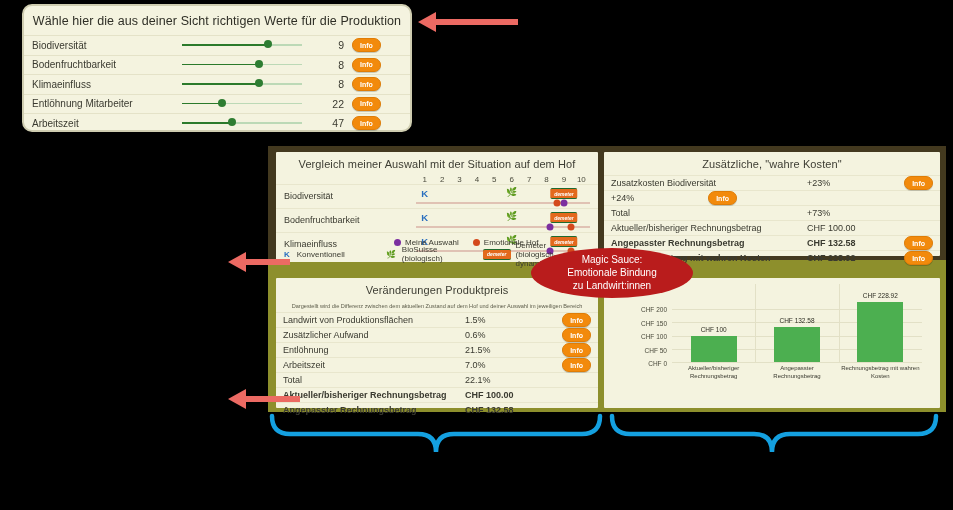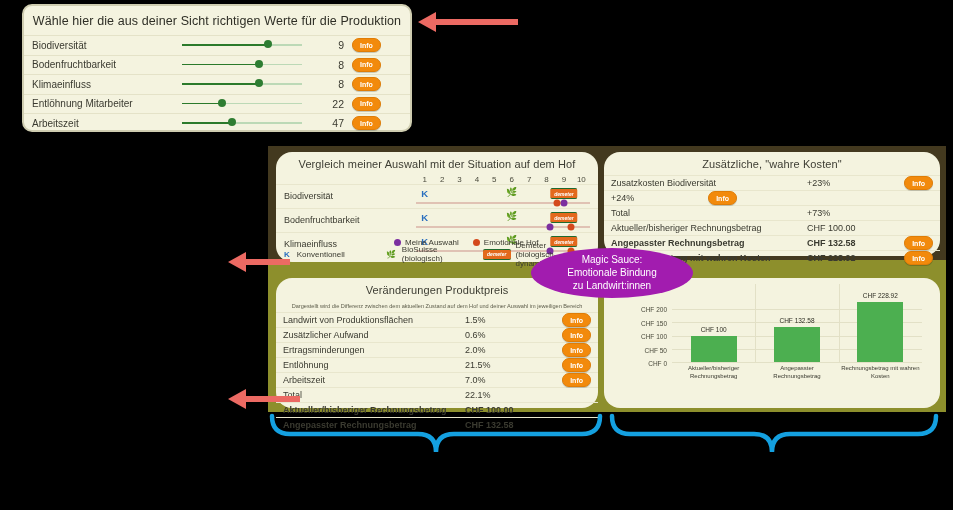--- a/index.html
+++ b/index.html
@@ -1,20 +1,20 @@
 <!DOCTYPE html>
 <html><head>
 <meta charset="utf-8">
 <style>
   html,body{margin:0;padding:0;background:#000;}
   body{width:953px;height:510px;position:relative;overflow:hidden;
        font-family:"Liberation Sans","DejaVu Sans",sans-serif;color:#3a3a2e;}
 
   
-  .panel{background:#f4f3df;border-radius:16px;box-sizing:border-box;position:absolute;}
+  .panel{background:#f4f3df;border-radius:1px;box-sizing:border-box;position:absolute;}
   .panel-title{text-align:center;font-size:11px;color:#3d3d33;padding:6px 0 5px;letter-spacing:.1px;}
 
   
   #top-card{left:22px;top:4px;width:390px;height:128px;
             background:#f4f3df;border:2px solid #cfcdb0;border-radius:10px;}
   #top-card .panel-title{font-size:12.5px;padding-top:8px;padding-bottom:7px;color:#2f2f26;}
   .srow{display:flex;align-items:center;height:19.5px;border-top:1px solid #e4e2c8;
         padding:0 8px;box-sizing:border-box;}
   .srow .slabel{width:150px;font-size:10px;color:#3a3a30;}
   .srow .strack{width:120px;height:10px;position:relative;}
@@ -76,21 +76,21 @@
   .ytick{position:absolute;right:calc(100% + 5px);font-size:6.5px;color:#4a4a3c;
          transform:translateY(-50%);white-space:nowrap;}
   .vsep{position:absolute;top:-12px;bottom:0;width:1px;background:#e2e0c6;}
   .bar{position:absolute;bottom:0;width:46px;background:#4caf50;transform:translateX(-50%);}
   .barlab{position:absolute;transform:translateX(-50%);font-size:6.5px;color:#2e2e24;white-space:nowrap;}
   .barcat{position:absolute;top:calc(100% + 3px);transform:translateX(-50%);
           font-size:6px;color:#3a3a30;text-align:center;width:80px;line-height:1.25;}
 
   
   #bubble{position:absolute;left:531px;top:248px;width:162px;height:50px;
-          background:#a21caf;border-radius:50%;color:#fff;text-align:center;
+          background:#b91c1c;border-radius:50%;color:#fff;text-align:center;
           font-size:10px;line-height:13px;padding-top:5px;box-sizing:border-box;}
 
   
   .arrow{position:absolute;}
   .arrow .shaft{position:absolute;height:6px;background:#ec6a63;top:7px;}
   .arrow .head{position:absolute;left:0;top:0;width:0;height:0;
                border-top:10px solid transparent;border-bottom:10px solid transparent;
                border-right:18px solid #ec6a63;}
   #arrow1{left:418px;top:12px;width:100px;height:20px;}
   #arrow1 .shaft{left:16px;width:84px;}
@@ -283,25 +283,20 @@
         <div class="tname">Landwirt von Produktionsflächen</div>
         <div class="tval">1.5%</div>
         <div class="tbtn"><span class="infobtn">Info</span></div>
       </div>
       <div class="trow">
         <div class="tname">Zusätzlicher Aufwand</div>
         <div class="tval">0.6%</div>
         <div class="tbtn"><span class="infobtn">Info</span></div>
       </div>
       <div class="trow">
-        <div class="tname">Ertragsminderungen</div>
-        <div class="tval">2.0%</div>
-        <div class="tbtn"><span class="infobtn">Info</span></div>
-      </div>
-      <div class="trow">
         <div class="tname">Entlöhnung</div>
         <div class="tval">21.5%</div>
         <div class="tbtn"><span class="infobtn">Info</span></div>
       </div>
       <div class="trow">
         <div class="tname">Arbeitszeit</div>
         <div class="tval">7.0%</div>
         <div class="tbtn"><span class="infobtn">Info</span></div>
       </div>
       <div class="trow">

